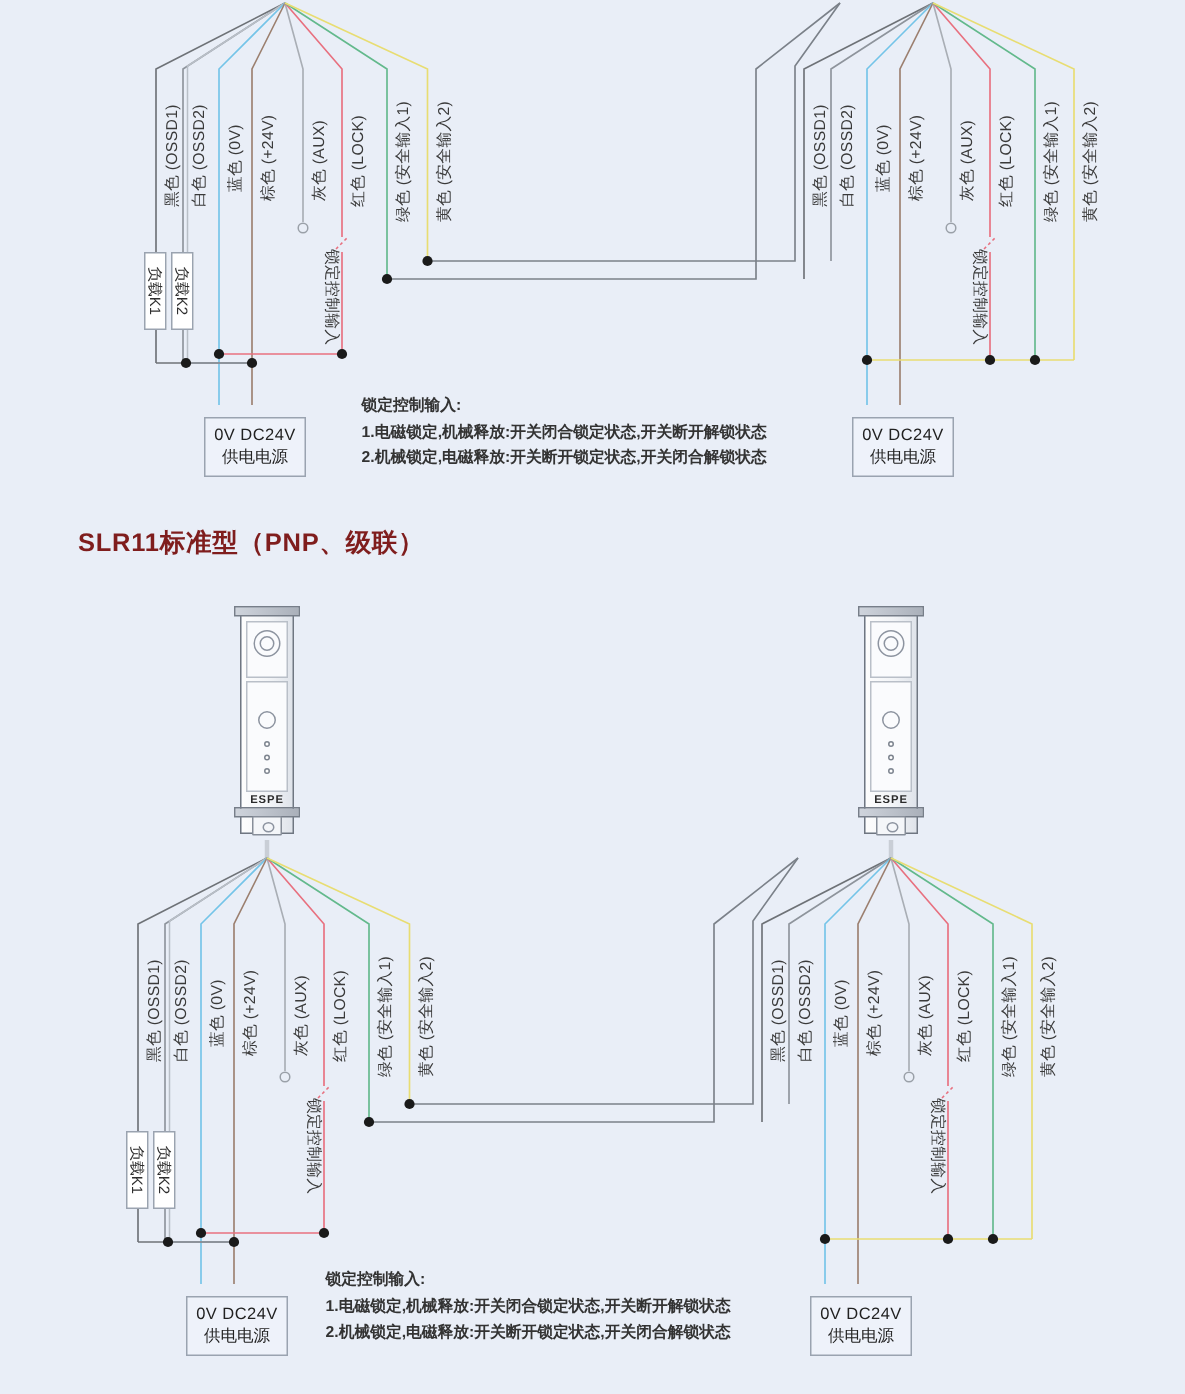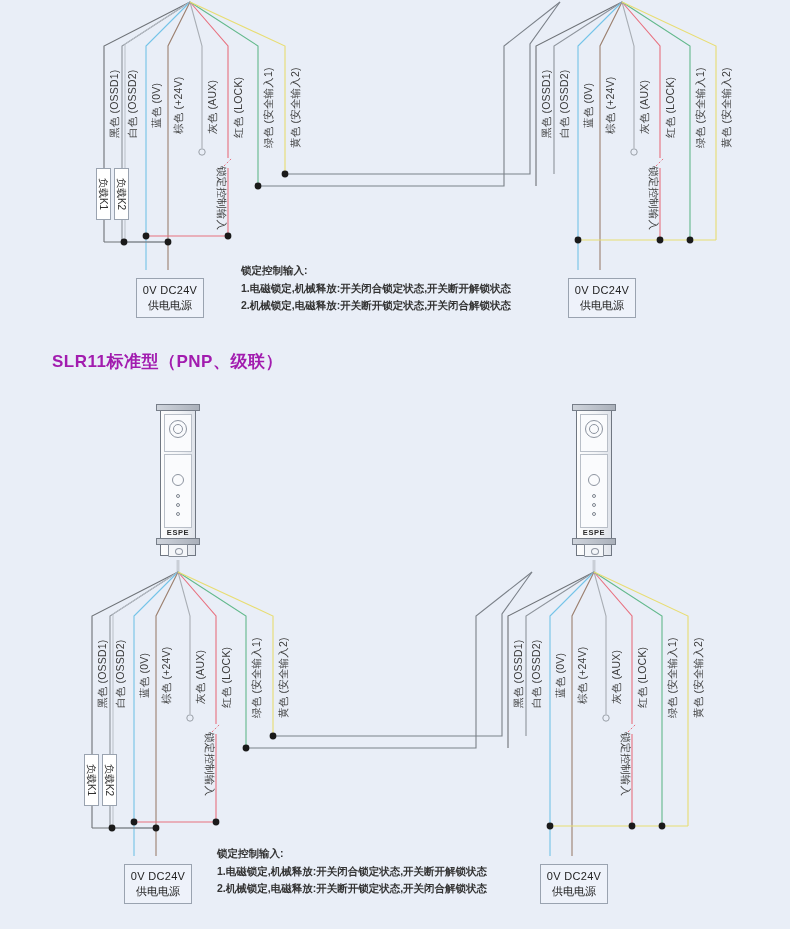--- a/index.html
+++ b/index.html
@@ -56,21 +56,21 @@
     display:flex; flex-direction:column;
     align-items:center; justify-content:center;
     line-height:1.35;
   }
   .psu .l1 { font-size:11px; color:#222; letter-spacing:0.3px;text-align:center; }
   .psu .l2 { font-size:11px; color:#222; }
 
   
   .heading {
     position:absolute;
-    color:#a21caf;
+    color:#7f1d1d;
     font-size:17px;
     font-weight:bold;
     letter-spacing:0.5px;
     white-space:nowrap;
   }
 
   
   .notes { position:absolute; color:#333; }
   .notes .nt { font-size:10.5px; line-height:17px; white-space:nowrap; font-weight:bold; }
   .notes .nt.title { margin-bottom:1px; }

